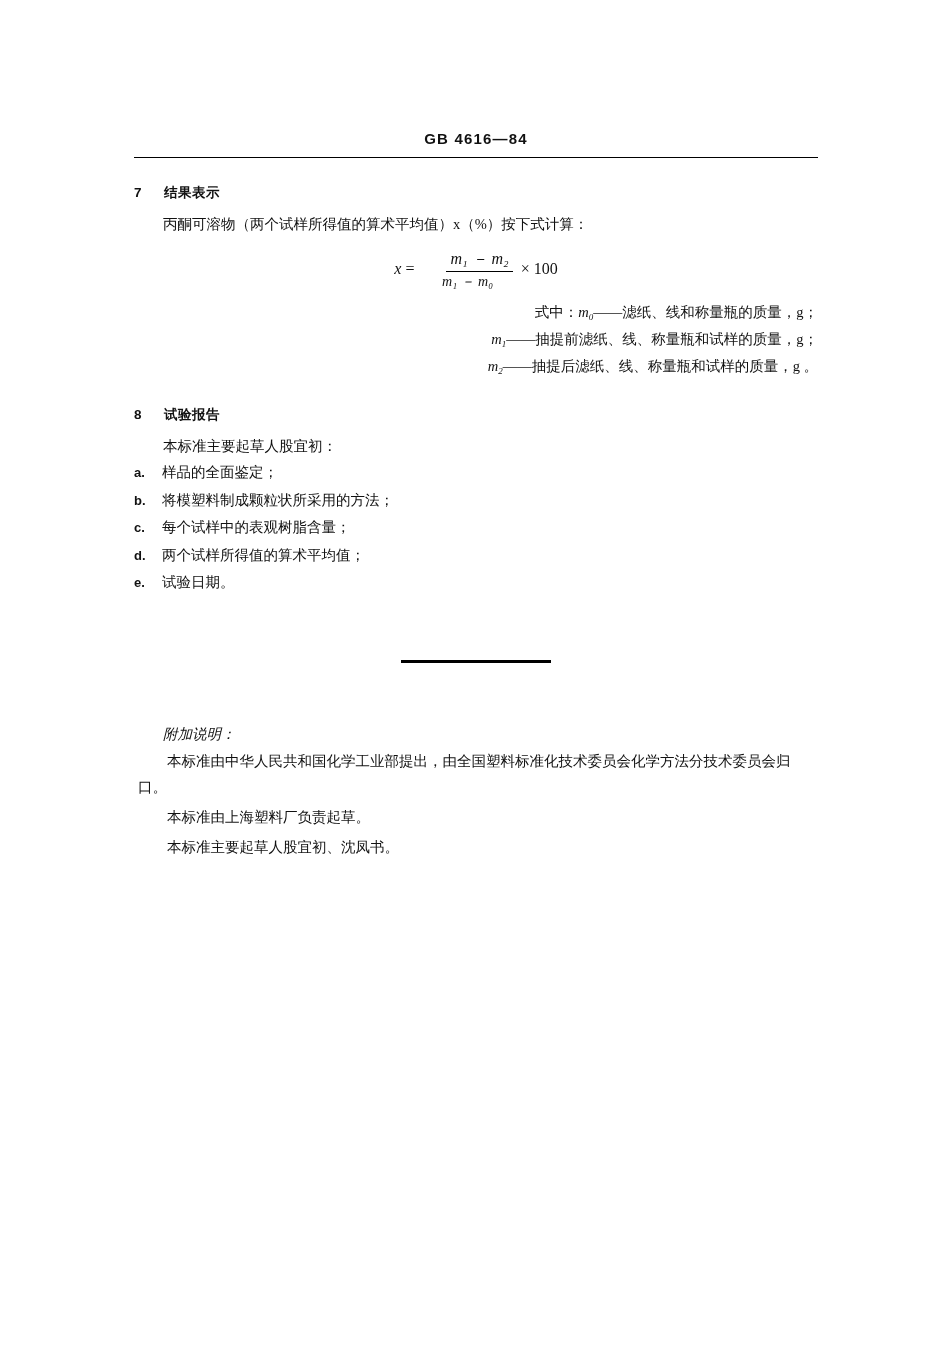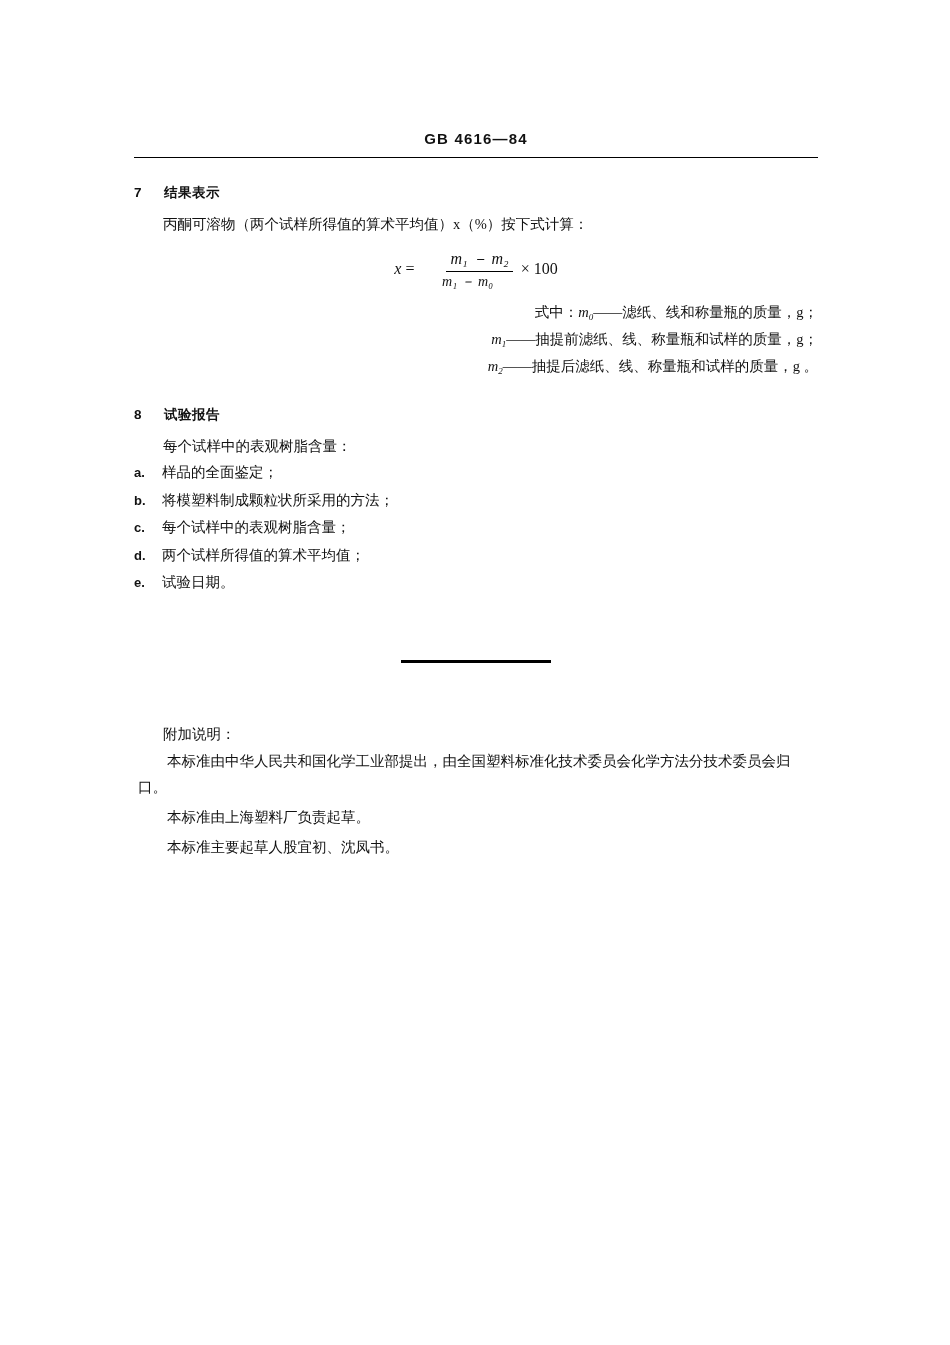--- a/index.html
+++ b/index.html
@@ -124,20 +124,21 @@
     display: inline-block;
     width: 150px;
     border-top: 3px solid #000;
   }
   .appendix {
     margin-top: 58px;
   }
   .appendix-title {
     font-size: 14.5px;
     text-indent: 2em;
+    font-style: italic;
   }
   .appendix p {
     margin: 4px;
     font-size: 14.5px;
     line-height: 1.8;
     text-indent: 2em;
   }
 </style>
 </head>
 <body>
@@ -177,21 +178,21 @@
         </div>
       </div>
 
     </div>
 
     <div class="section">
       <div class="sec-head">
         <span class="sec-num">8</span><span>试验报告</span>
       </div>
 
-      <div class="para">每个试样中的表观树脂含量：</div>
+      <div class="para">本标准主要起草人股宜初：</div>
 
       <div>
         <div class="listitem">
           <span class="mark">a.</span><span>样品的全面鉴定；</span>
         </div>
         <div class="listitem">
           <span class="mark">b.</span><span>将模塑料制成颗粒状所采用的方法；</span>
         </div>
         <div class="listitem">
           <span class="mark">c.</span><span>每个试样中的表观树脂含量；</span>

